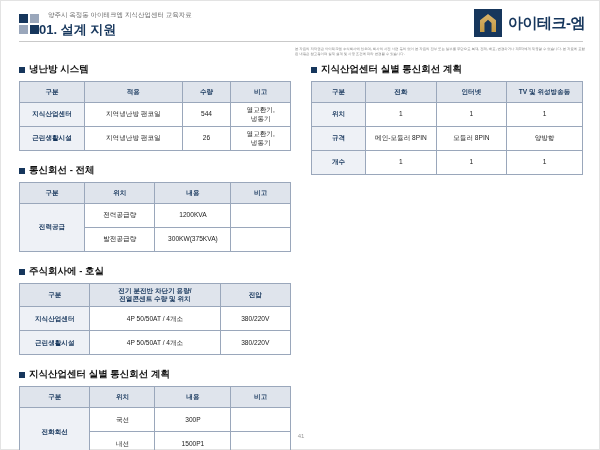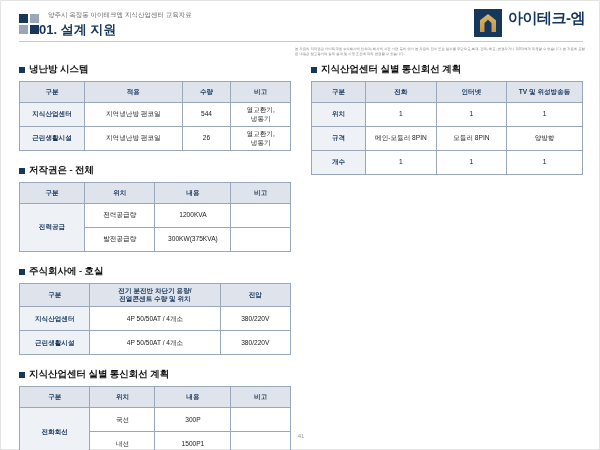--- a/index.html
+++ b/index.html
@@ -69,20 +69,21 @@
     left: 18px; top: 40px;
     width: 564px; height: 1px;
     background: #c9c9c9;
   }
 
   
   .brand {
     position: absolute;
     right: 16px; top: 8px;
     display: flex;
+    align-items: center;
     gap: 6px;
   }
   .brand-mark {
     width: 28px; height: 28px;
     background: #16365c;
     position: relative;
   }
   .brand-mark:after {
     content: "";
     position: absolute;
@@ -121,21 +122,20 @@
   }
 
   .sec-title {
     font-size: 9.5px;
     font-weight: bold;
     color: #111;
     margin: 0 0 5px 0;
     display: flex;
     align-items: center;
     gap: 4px;
-    font-family: Liberation Serif, serif;
   }
   .sec-title .bullet {
     display: inline-block;
     width: 6px; height: 6px;
     background: #16365c;
   }
   .block { margin-bottom: 13px; }
 
   table.tbl {
     width: 100%;
@@ -236,21 +236,21 @@
             <td style="white-space:pre-line">열교환기,
 냉동기</td>
           </tr>
         </tbody>
       </table>
     </div>
 
     <div class="block">
       <div class="sec-title">
         <span class="bullet"></span>
-        <span>저작권은 - 전체</span>
+        <span>통신회선 - 전체</span>
       </div>
       <table class="tbl">
         <colgroup>
             <col style="width:24%">
             <col style="width:26%">
             <col style="width:28%">
             <col style="width:22%">
           </colgroup>
         <thead>
           <tr>

